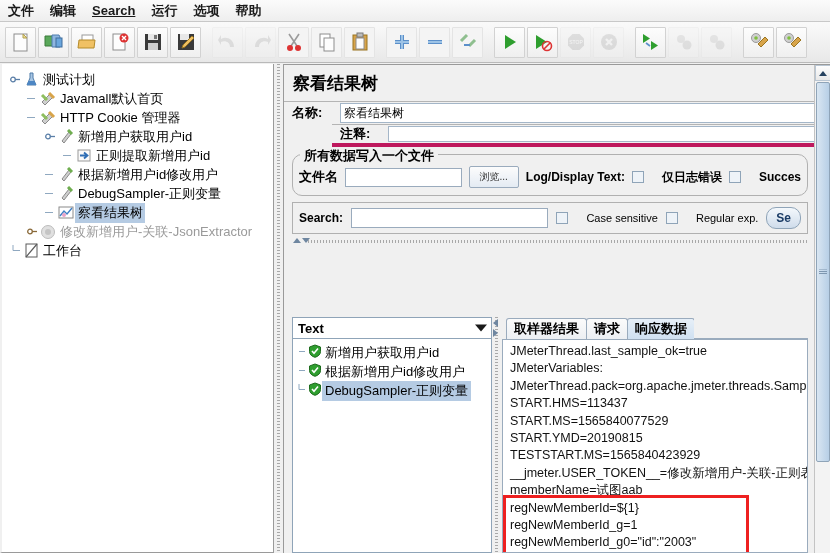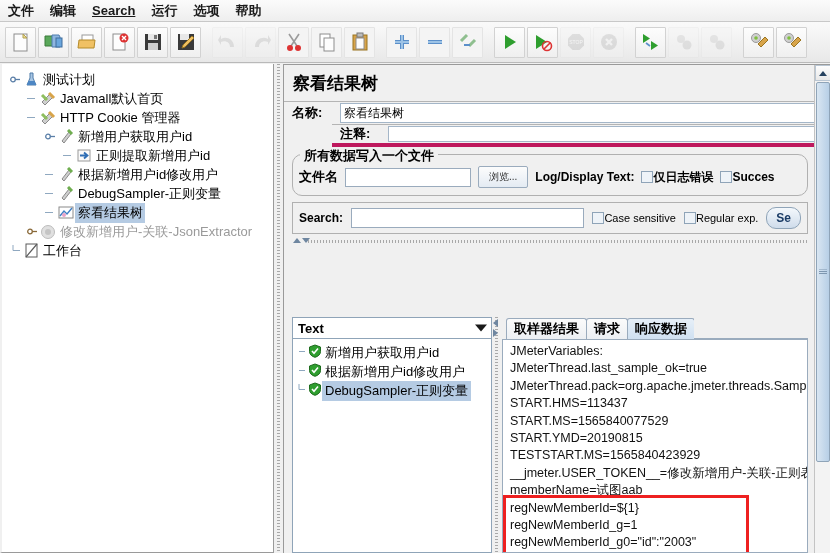--- a/index.html
+++ b/index.html
@@ -174,21 +174,21 @@
     background: linear-gradient(#fcfcfc, #e4ebf3);
     font-size: 10px;
     padding: 2px 10px;
     height: 22px;
     color: #333;
     border-radius: 2px;
     cursor: default;
     display: flex; align-items: center; justify-content: center;
   }
   .lbl-ldo { font-size: 12px; font-weight: bold; color: #000; }
-  .chk { display: flex; align-items: center; gap: 0; cursor: default; }
+  .chk { display: flex; align-items: center; gap: 18px; cursor: default; }
   .chk .box {
     width: 12px; height: 12px;
     border: 1px solid #8fa4b8;
     background: #eef3f8;
     flex: none;
   }
   .chk .cl { font-size: 12px; font-weight: bold; }
   .chk .cl.en { font-weight: normal; font-size: 11px; }
 
   .search-bar {
@@ -803,22 +803,22 @@
 
           <div class="res-right">
             <div class="tabs">
               <div class="tab">取样器结果</div>
               <div class="tab">请求</div>
               <div class="tab active">响应数据</div>
               <div class="tab-filler"></div>
             </div>
             <div class="resp-area">
               <div class="resp-lines">
+                <div>JMeterThread.last_sample_ok=true</div>
                 <div>JMeterVariables:</div>
-                <div>JMeterThread.last_sample_ok=true</div>
                 <div>JMeterThread.pack=org.apache.jmeter.threads.Sample</div>
                 <div>START.HMS=113437</div>
                 <div>START.MS=1565840077529</div>
                 <div>START.YMD=20190815</div>
                 <div>TESTSTART.MS=1565840423929</div>
                 <div>__jmeter.USER_TOKEN__=修改新增用户-关联-正则表;</div>
                 <div>memberName=试图aab</div>
                 <div>regNewMemberId=${1}</div>
                 <div>regNewMemberId_g=1</div>
                 <div>regNewMemberId_g0="id":"2003"</div>

